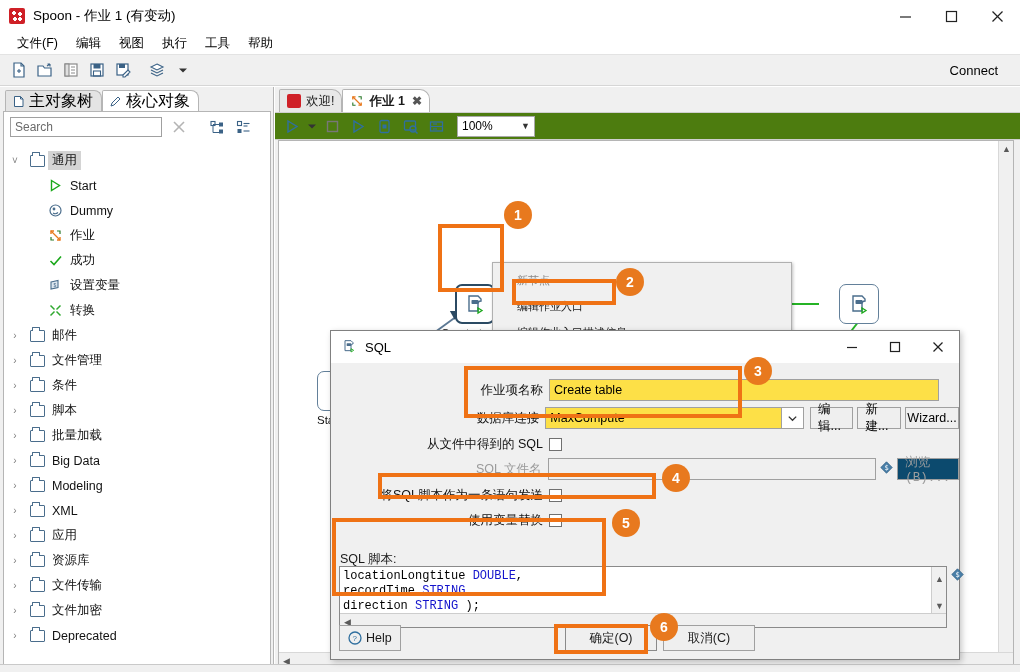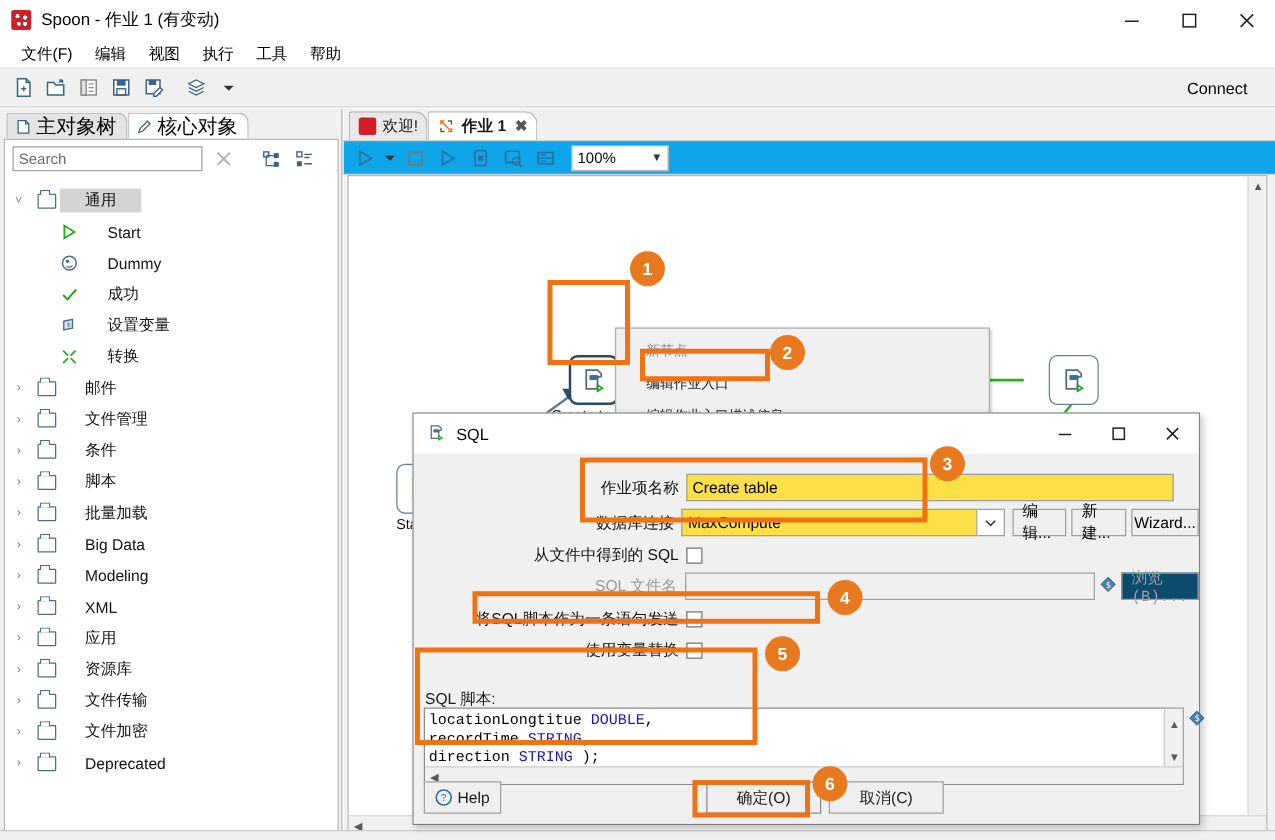--- a/index.html
+++ b/index.html
@@ -53,36 +53,36 @@
   #searchrow { height:30px; display:flex; align-items:center; padding:0 6px; gap:8px; }
   #search-input { width:152px; height:20px; border:1px solid #a0a0a0; background:#fff;
     font-size:12px; padding:0 4px; color:#555; outline:none; font-family:"Liberation Sans",sans-serif; }
   #search-input::placeholder { color:#6b6b6b; }
   .srch-icon { width:18px; height:18px; display:flex; align-items:center; justify-content:center; }
   #tree { position:absolute; top:32px; left:0; right:0; bottom:14px; overflow:hidden;
     padding-top:4px; }
   .trow { height:25px; display:flex; align-items:center; font-size:12.5px; color:#111; }
   .twist { width:22px; text-align:center; color:#808080; font-size:10px; flex:none; }
   .ticon { width:22px; display:flex; align-items:center; justify-content:center; flex:none; }
-  .tlabel { padding:1px 20px; }
+  .tlabel { padding:1px 4px; }
   .trow.selected .tlabel { background:#d4d4d4; }
   .trow.lvl1 { padding-left:18px; }
   
   .folder { width:15px; height:12px; border:1.3px solid #4a6d8c; border-radius:1px;
     position:relative; background:#fff; }
   .folder::before { content:""; position:absolute; left:1px; top:-4px; width:6px; height:3px;
     border:1.3px solid #4a6d8c; border-bottom:none; border-radius:1px 1px 0 0; background:#fff; }
   
   #right { position:absolute; left:275px; top:0; width:745px; height:585px; background:#f0f0f0; }
   #ctabstrip { height:25px; display:flex; align-items:flex-end; padding-left:4px; }
   .ctab { height:23px; display:flex; align-items:center; gap:5px; padding:0 7px;
     font-size:12.5px; border:1px solid #b5b5b5; border-bottom:none; background:#e8e8e8;
     border-radius:2px 10px 0 0; }
   .ctab.active { background:#fff; font-weight:bold; }
-  #ctoolbar { height:28px; background:#0ea5e9; display:flex; align-items:center; padding-left:4px;
+  #ctoolbar { height:28px; background:#4d7c0f; display:flex; align-items:center; padding-left:4px;
     border-top:1px solid #cfcfcf; border-bottom:1px solid #cfcfcf; }
   .cbtn { width:26px; height:24px; display:flex; align-items:center; justify-content:center; }
   #zoom-select { margin-left:8px; width:78px; height:21px; font-size:12px; border:1px solid #a9a9a9;
     background:#fff; display:flex; align-items:center; justify-content:space-between; padding:0 4px;
     color:#000; }
   #canvas { position:absolute; top:53px; left:3px; width:736px; height:528px; background:#fff;
     border:1px solid #b5b5b5; overflow:hidden; }
   #canvas-scroll-v { position:absolute; right:0; top:0; width:15px; bottom:15px; background:#f0f0f0;
     border-left:1px solid #d8d8d8; }
   #canvas-scroll-h { position:absolute; left:0; bottom:0; height:15px; right:0; background:#f0f0f0;
@@ -304,20 +304,31 @@
           <span class="ticon">
             <svg width="15" height="15" viewBox="0 0 15 15">
                 <circle cx="7.5" cy="7.5" r="5.5" fill="none" stroke="#4a6d8c" stroke-width="1.2"></circle>
                 <circle cx="6" cy="6" r="1.4" fill="#4a6d8c"></circle>
                 <path d="M5 10c1.5 1 3.5 1 5-0.5" fill="none" stroke="#4a6d8c" stroke-width="1.1"></path>
               </svg>
           </span>
           <span class="tlabel">Dummy</span>
         </div>
 
+        <div class="trow lvl1">
+          <span class="twist"></span>
+          <span class="ticon">
+            <svg width="15" height="15" viewBox="0 0 15 15">
+                <path d="M3 6V3h3M12 9v3H9" fill="none" stroke="#e8791e" stroke-width="1.4"></path>
+                <path d="M3 3l4.5 4.5M12 12L7.5 7.5" stroke="#e8791e" stroke-width="1.3"></path>
+                <path d="M12 6V3H9M3 9v3h3" fill="none" stroke="#2b7a2b" stroke-width="1.2"></path>
+              </svg>
+          </span>
+          <span class="tlabel">作业</span>
+        </div>
 
         <div class="trow lvl1">
           <span class="twist"></span>
           <span class="ticon">
             <svg width="15" height="15" viewBox="0 0 15 15">
                 <path d="M2.5 8l3.5 3.5 7-8" fill="none" stroke="#1aa81a" stroke-width="1.6"></path>
               </svg>
           </span>
           <span class="tlabel">成功</span>
         </div>

